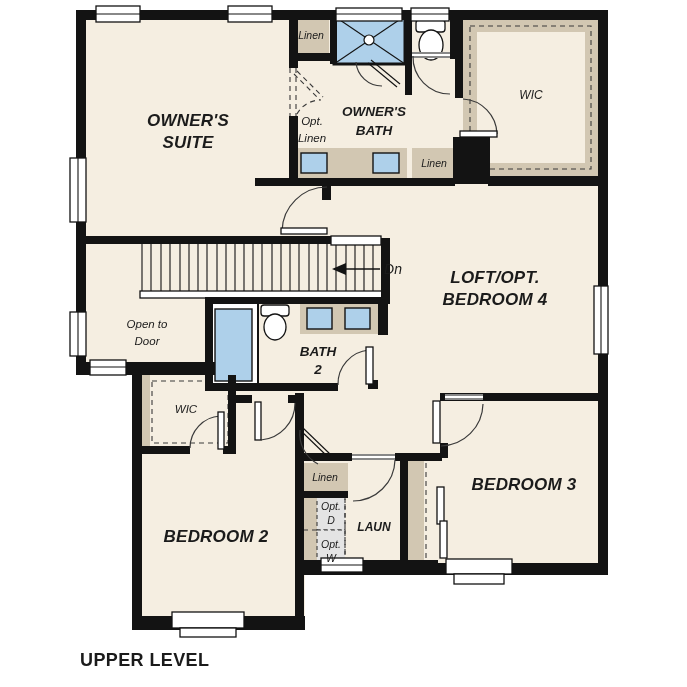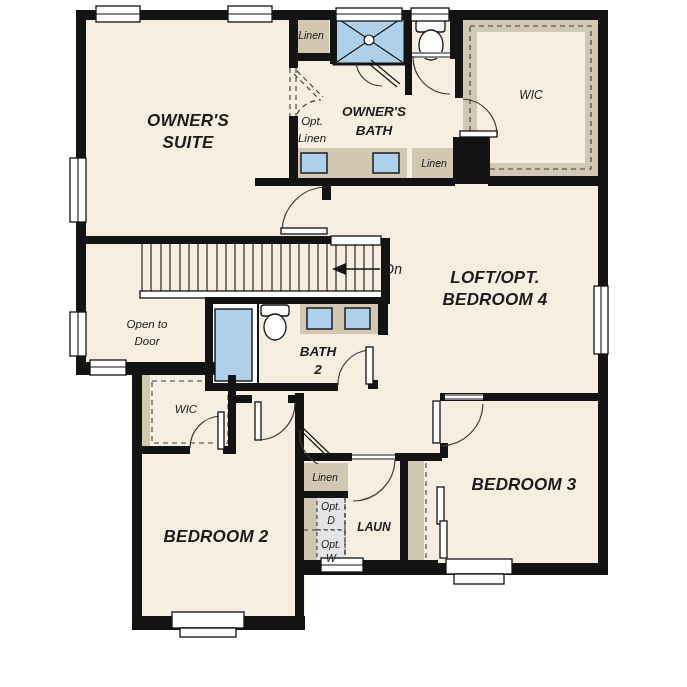--- a/index.html
+++ b/index.html
@@ -268,13 +268,14 @@
 <div class="lbl med" style="left:318px;top:370px">2</div>
 <div class="lbl sml" style="left:186px;top:410px">WIC</div>
 <div class="lbl big" style="left:216px;top:536px">BEDROOM 2</div>
 <div class="lbl tiny" style="left:325px;top:477px">Linen</div>
 <div class="lbl tiny" style="left:331px;top:506px">Opt.</div>
 <div class="lbl tiny" style="left:331px;top:520px">D</div>
 <div class="lbl tiny" style="left:331px;top:544px">Opt.</div>
 <div class="lbl tiny" style="left:331px;top:558px">W</div>
 <div class="lbl med" style="left:374px;top:527px;font-size:12px">LAUN</div>
 <div class="lbl big" style="left:524px;top:484px">BEDROOM 3</div>
+<div class="caption">UPPER LEVEL</div>
 </div>
 
 </body></html>

